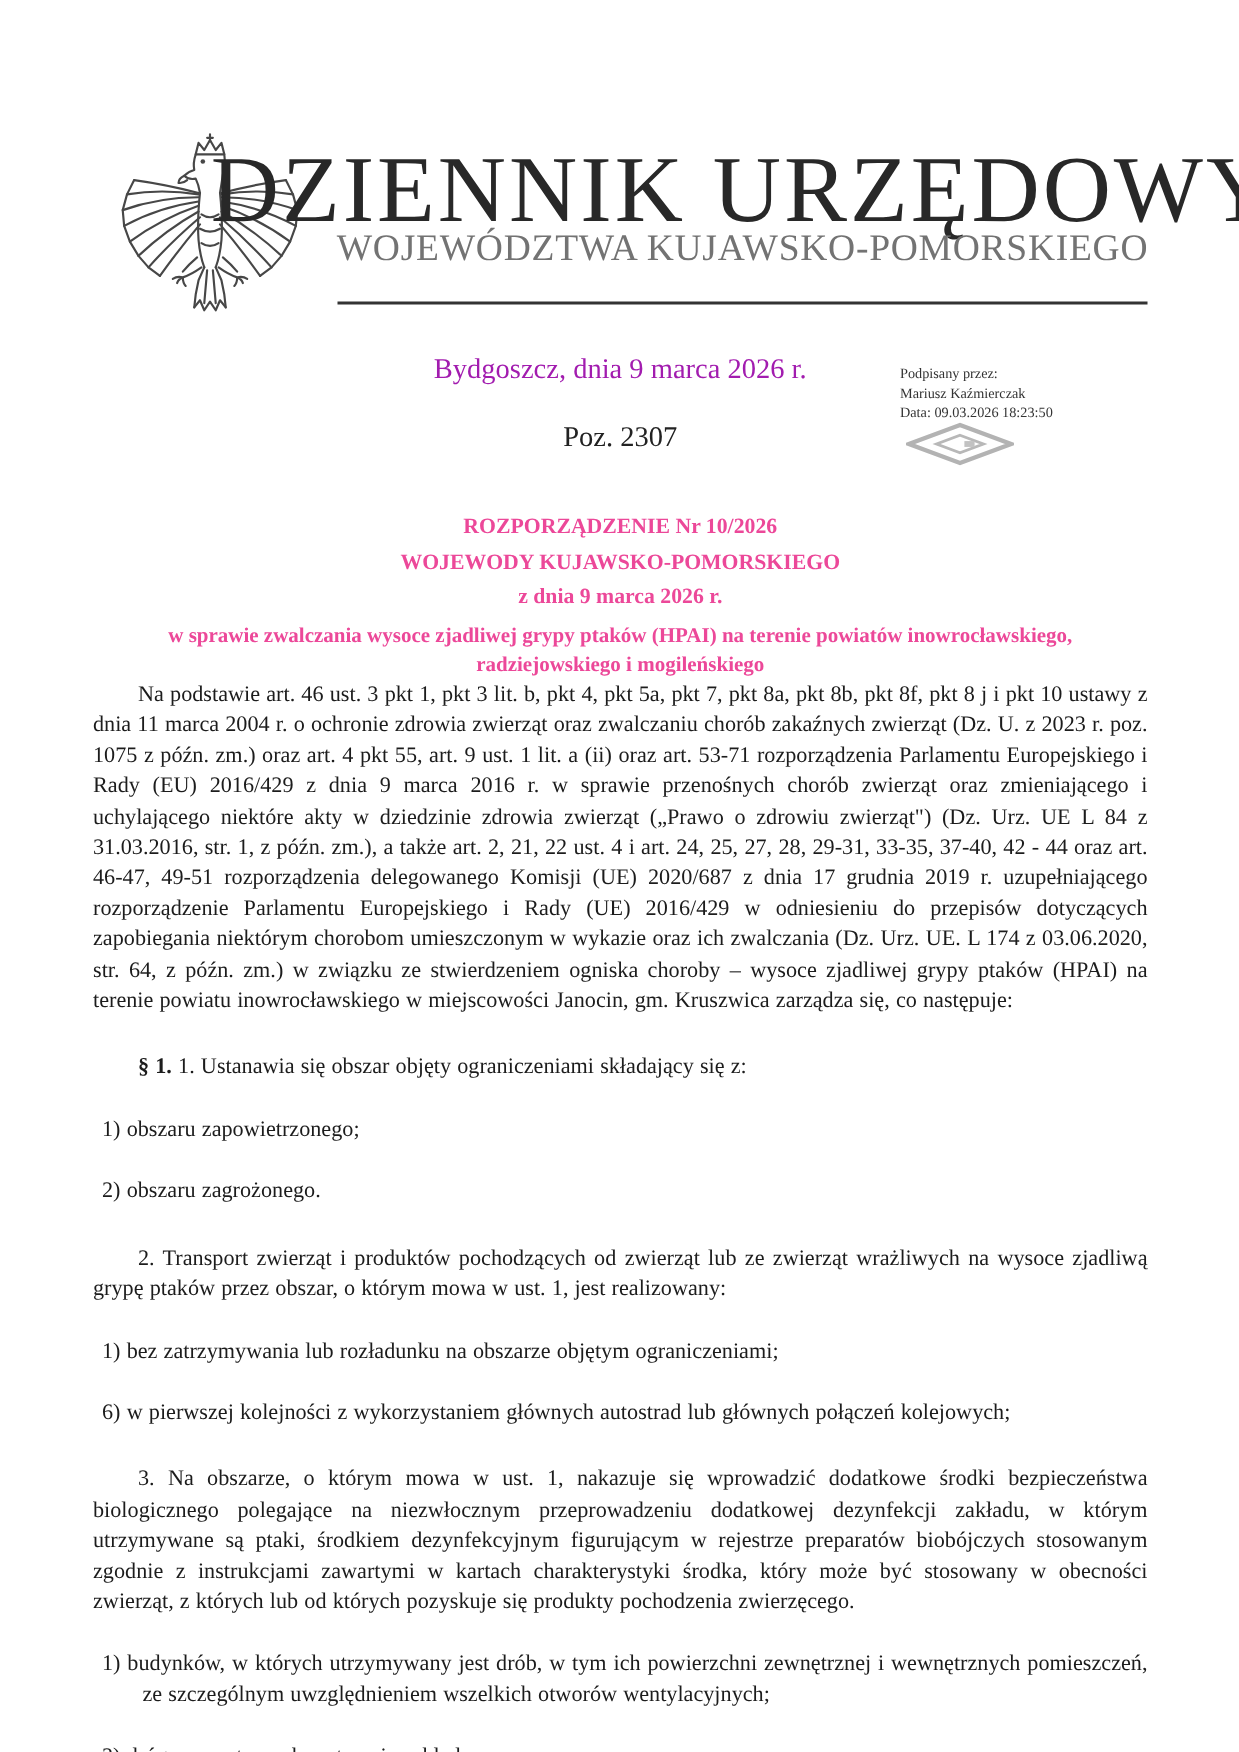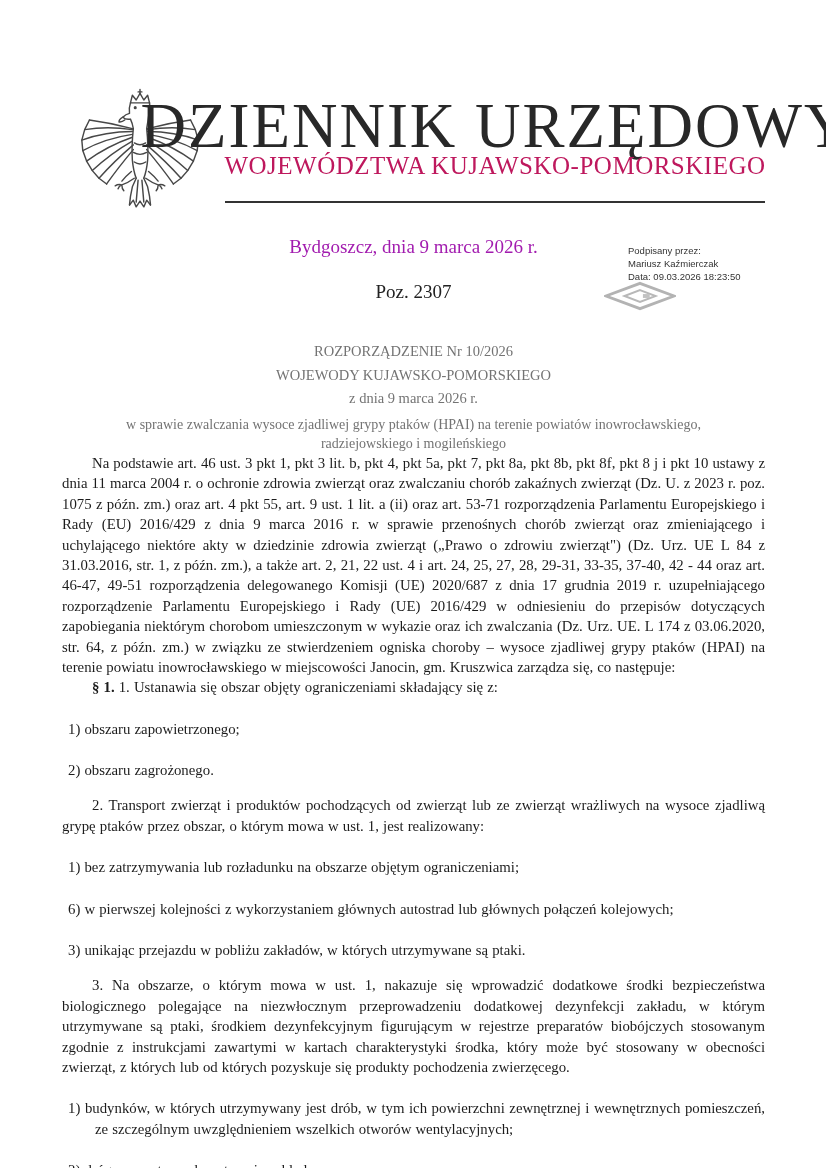--- a/index.html
+++ b/index.html
@@ -29,21 +29,21 @@
     color: #282828;
     font-weight: 400;
   }
   .masthead-subtitle {
     position: absolute;
     left: 495px; top: 152px;
     transform: translateX(-50%);
     white-space: nowrap;
     font-size: 25px;
     letter-spacing: 0.5px;
-    color: #be185d;
+    color: #737373;
   }
   .masthead-rule {
     position: absolute;
     left: 225px; top: 201px;
     width: 540px; height: 2px;
     background: #333333;
   }
 
   
   .dateline {
@@ -57,41 +57,41 @@
   .poz {
     position: absolute;
     left: 62px; top: 281px;
     width: 703px;
     text-align: center;
     font-size: 19px;
     color: #222222;
   }
   .sig-block {
     position: absolute;
-    left: 628px; top: 244px;
+    left: 600px; top: 244px;
     width: 140px;
-    font-family: Liberation Sans, sans-serif;
+    font-family: Liberation Serif, serif;
     font-size: 9.5px;
     line-height: 13px;
     color: #333333;
   }
   .sig-stamp {
     position: absolute;
     left: 604px; top: 281px;
     width: 72px; height: 30px;
   }
 
   
   .act-head {
     position: absolute;
     left: 62px; top: 340px;
     width: 703px;
     text-align: center;
-    font-weight: normal;
-    color: #737373;
+    font-weight: bold;
+    color: #ec4899;
   }
   .act-head .t-line {
     font-size: 14.5px;
     line-height: 23.5px;
   }
   .act-subject {
     margin: 4px auto 0 auto;
     width: 620px;
     font-size: 14px;
     line-height: 19px;
@@ -102,21 +102,21 @@
     position: absolute;
     left: 62px; top: 453px;
     width: 703px;
     font-size: 14.8px;
     line-height: 20.4px;
     text-align: justify;
     word-spacing: 0.4px;
     color: #1c1c1c;
   }
   .para { margin: 0; text-indent: 30px; }
-  .para + .para, .list-item + .para, .para.spaced { margin-top: 0; }
+  .para + .para, .list-item + .para, .para.spaced { margin-top: 24px; }
   .list-item {
     margin-top: 21px;
     padding-left: 33px;
     text-indent: -27px;
   }
   .sec-lead { font-weight: bold; }
 
   svg { display: block; }
 </style>
 </head>
@@ -204,21 +204,20 @@
     <p class="para spaced">
       <span class="sec-lead">§ 1. </span>
       <span>1. Ustanawia się obszar objęty ograniczeniami składający się z:</span>
     </p>
     <p class="list-item">1) obszaru zapowietrzonego;</p>
     <p class="list-item">2) obszaru zagrożonego.</p>
 
     <p class="para spaced">2. Transport zwierząt i produktów pochodzących od zwierząt lub ze zwierząt wrażliwych na wysoce zjadliwą grypę ptaków przez obszar, o którym mowa w ust. 1, jest realizowany:</p>
     <p class="list-item">1) bez zatrzymywania lub rozładunku na obszarze objętym ograniczeniami;</p>
     <p class="list-item">6) w pierwszej kolejności z wykorzystaniem głównych autostrad lub głównych połączeń kolejowych;</p>
-    <p class="list-item">3) unikając przejazdu w pobliżu zakładów, w których utrzymywane są ptaki.</p>
 
     <p class="para spaced">3. Na obszarze, o którym mowa w ust. 1, nakazuje się wprowadzić dodatkowe środki bezpieczeństwa biologicznego polegające na niezwłocznym przeprowadzeniu dodatkowej dezynfekcji zakładu, w którym utrzymywane są ptaki, środkiem dezynfekcyjnym figurującym w rejestrze preparatów biobójczych stosowanym zgodnie z instrukcjami zawartymi w kartach charakterystyki środka, który może być stosowany w obecności zwierząt, z których lub od których pozyskuje się produkty pochodzenia zwierzęcego.</p>
 
     <p class="list-item">1) budynków, w których utrzymywany jest drób, w tym ich powierzchni zewnętrznej i wewnętrznych pomieszczeń, ze szczególnym uwzględnieniem wszelkich otworów wentylacyjnych;</p>
     <p class="list-item">2) dróg wewnętrznych na terenie zakładu;</p>
     <p class="list-item">3) sprzętu, urządzeń oraz przedmiotów używanych przy utrzymywaniu drobiu.</p>
   </div>
 
 </div>
 

